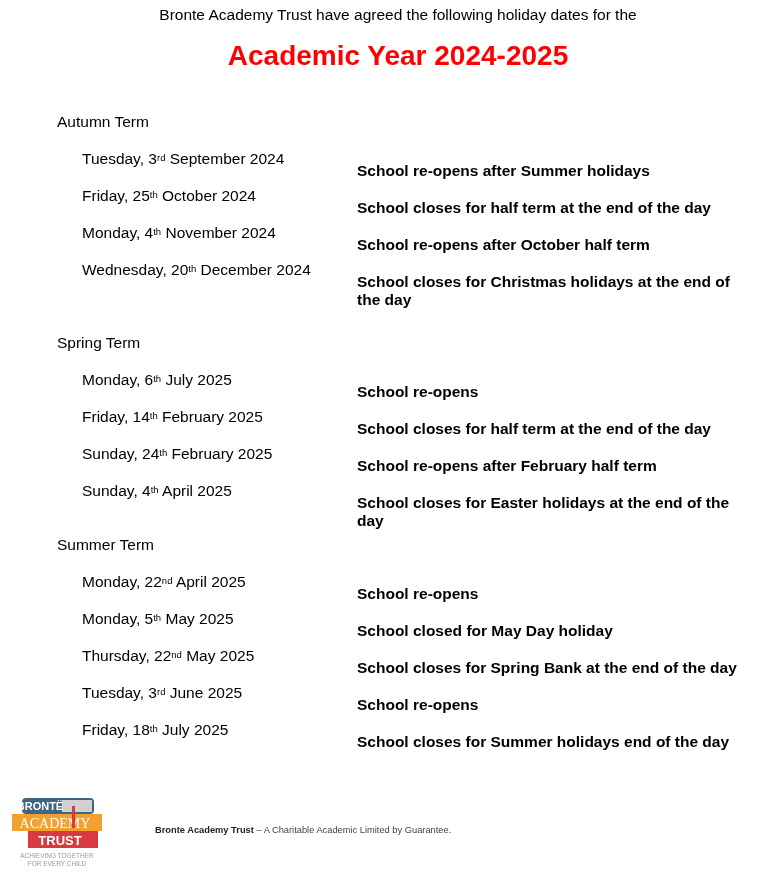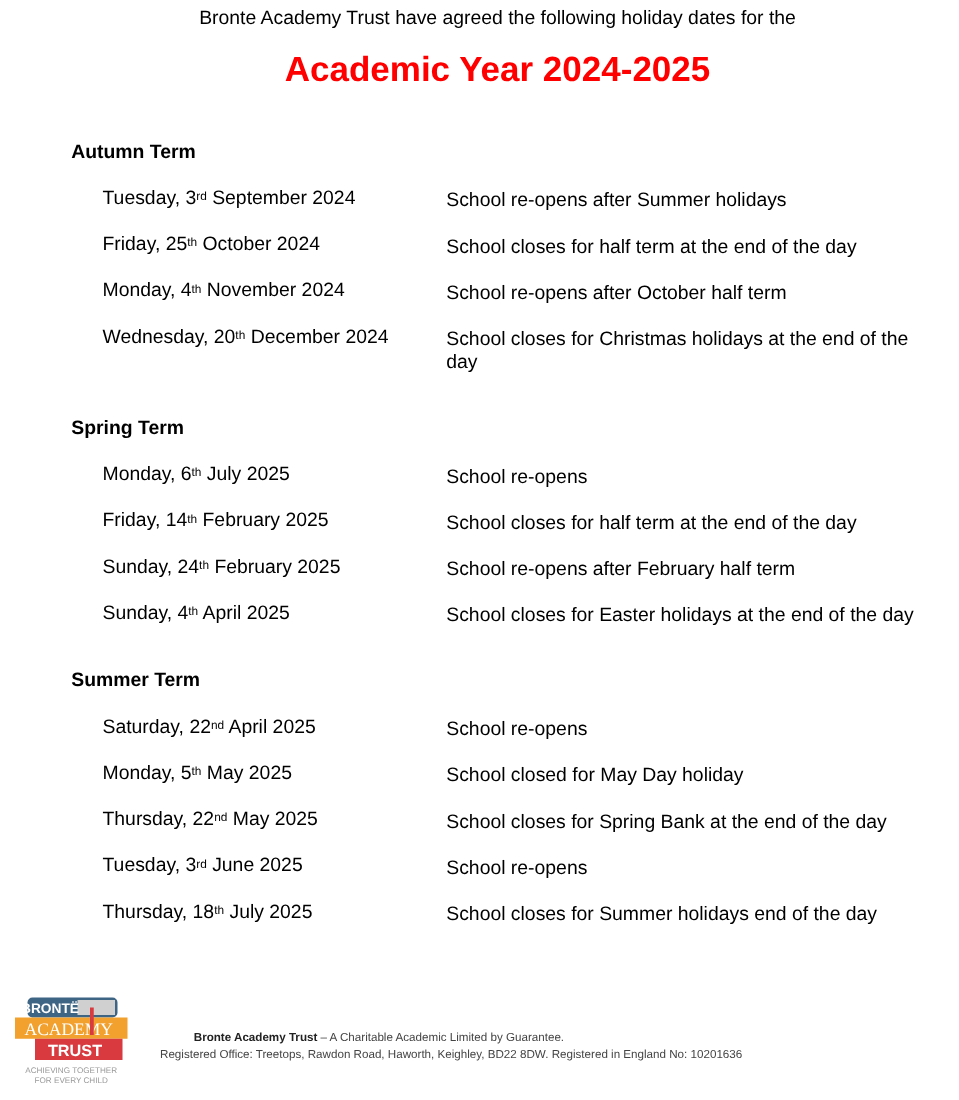--- a/index.html
+++ b/index.html
@@ -2,24 +2,24 @@
 <html><head>
 <meta charset="utf-8">
 <style>
   html, body { margin: 0; padding: 0; background: #ffffff; }
   body { width: 767px; height: 880px; position: relative; overflow: hidden;
          font-family: "Liberation Sans", sans-serif; color: #000; }
   .intro { position: absolute; top: 6px; left: 0; width: 796px; text-align: center;
            font-size: 15.5px; }
   .title { position: absolute; top: 40px; left: 0; width: 796px; text-align: center;
            font-size: 28px; font-weight: bold; color: #ff0000; }
-  .term-heading { position: absolute; left: 57px; font-size: 15.5px; font-weight: bold; }
+  .term-heading { position: absolute; left: 57px; font-size: 15.5px; font-weight: normal; }
   .row { position: absolute; left: 57px; width: 700px; font-size: 15.5px; line-height: 18px; }
   .row .date { position: absolute; left: 0; top: 0; white-space: nowrap; margin-left: 25px; }
-  .row .desc { position: absolute; left: 300px; top: 2px; width: 395px; }
+  .row .desc { position: absolute; left: 300px; top: 12px; width: 395px; font-weight: bold; }
   sup { font-size: 9.5px; vertical-align: top; position: relative; top: -1px; }
   .footer-logo { position: absolute; left: 10px; top: 796px; width: 95px; height: 75px; }
   .footer-text { position: absolute; left: 128px; top: 824px; font-size: 9.3px; color: #444; line-height: 13px; }
   .footer-text b { color: #222; padding-left: 27px; }
 </style>
 </head>
 <body>
 
 <div class="intro">Bronte Academy Trust have agreed the following holiday dates for the</div>
 <div class="title">Academic Year 2024-2025</div>
@@ -54,50 +54,49 @@
     <div class="row" style="top: 445px;">
       <span class="date"><span>Sunday, 24</span><sup>th</sup><span> February 2025</span></span>
       <span class="desc">School re-opens after February half term</span>
     </div>
     <div class="row" style="top: 482px;">
       <span class="date"><span>Sunday, 4</span><sup>th</sup><span> April 2025</span></span>
       <span class="desc">School closes for Easter holidays at the end of the day</span>
     </div>
     <div class="term-heading" style="top: 536px;">Summer Term</div>
     <div class="row" style="top: 573px;">
-      <span class="date"><span>Saturday, 22</span><sup>nd</sup><span> April 2025</span></span>
+      <span class="date"><span>Monday, 22</span><sup>nd</sup><span> April 2025</span></span>
       <span class="desc">School re-opens</span>
     </div>
     <div class="row" style="top: 610px;">
       <span class="date"><span>Monday, 5</span><sup>th</sup><span> May 2025</span></span>
       <span class="desc">School closed for May Day holiday</span>
     </div>
     <div class="row" style="top: 647px;">
       <span class="date"><span>Thursday, 22</span><sup>nd</sup><span> May 2025</span></span>
       <span class="desc">School closes for Spring Bank at the end of the day</span>
     </div>
     <div class="row" style="top: 684px;">
       <span class="date"><span>Tuesday, 3</span><sup>rd</sup><span> June 2025</span></span>
       <span class="desc">School re-opens</span>
     </div>
     <div class="row" style="top: 721px;">
-      <span class="date"><span>Thursday, 18</span><sup>th</sup><span> July 2025</span></span>
+      <span class="date"><span>Friday, 18</span><sup>th</sup><span> July 2025</span></span>
       <span class="desc">School closes for Summer holidays end of the day</span>
     </div>
   </div>
 
 <svg class="footer-logo" viewBox="0 0 95 75">
   <rect x="12" y="2" width="72" height="16" rx="4" fill="#3f6585"></rect>
   <rect x="52" y="4" width="30" height="12" fill="#d0d0d0"></rect>
   <text x="30" y="14" font-size="11" font-weight="bold" fill="#ffffff" font-family="Liberation Sans, sans-serif" text-anchor="middle">BRONTË</text>
   <rect x="2" y="18" width="90" height="17" fill="#f2a12f"></rect>
   <text x="45" y="32" font-size="14" fill="#ffffff" font-family="Liberation Serif, serif" text-anchor="middle">ACADEMY</text>
   <rect x="62" y="10" width="3" height="22" fill="#d83a3f"></rect>
   <rect x="18" y="35" width="70" height="17" fill="#d83a3f"></rect>
   <text x="50" y="49" font-size="13" font-weight="bold" fill="#ffffff" font-family="Liberation Sans, sans-serif" text-anchor="middle">TRUST</text>
   <text x="47" y="62" font-size="6.5" fill="#9a9a9a" font-family="Liberation Sans, sans-serif" text-anchor="middle">ACHIEVING TOGETHER</text>
   <text x="47" y="70" font-size="6.5" fill="#9a9a9a" font-family="Liberation Sans, sans-serif" text-anchor="middle">FOR EVERY CHILD</text>
 </svg>
 
 <div class="footer-text">
   <div><b>Bronte Academy Trust</b><span> – A Charitable Academic Limited by Guarantee.</span></div>
-  <div>Registered Office: Treetops, Rawdon Road, Haworth, Keighley, BD22 8DW. Registered in England No: 10201636</div>
 </div>
 
 </body></html>

